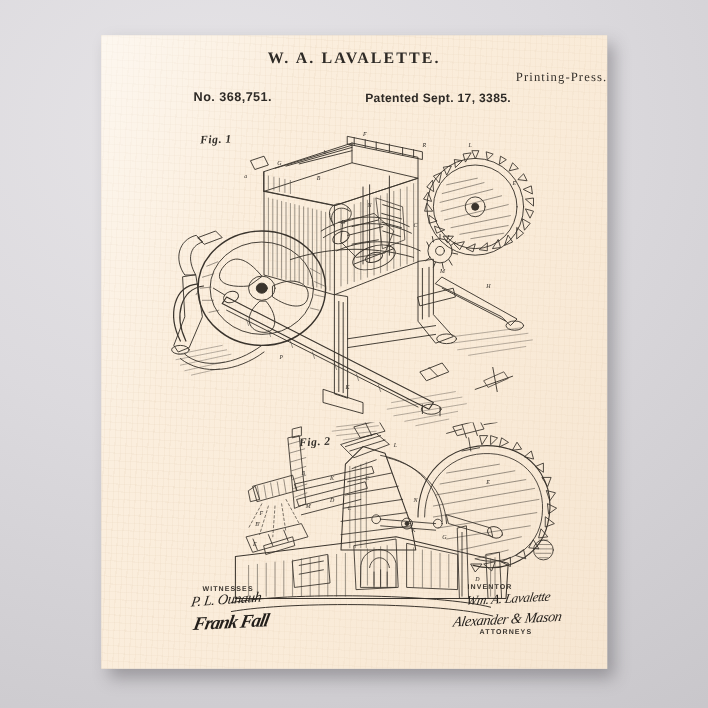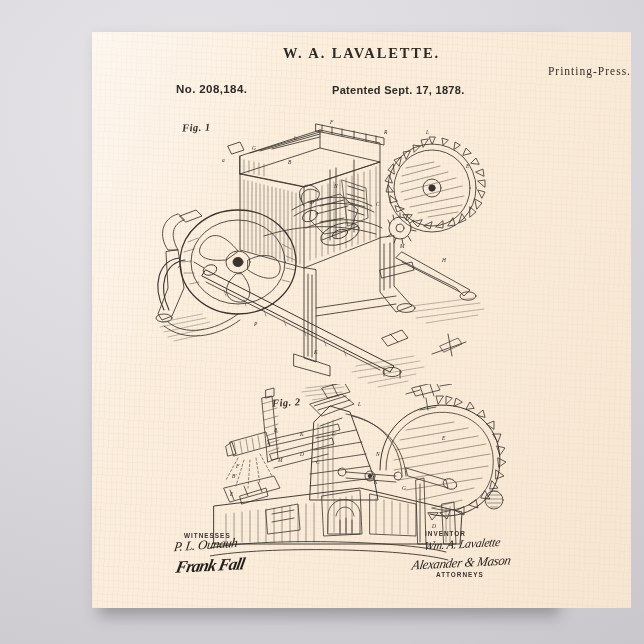--- a/index.html
+++ b/index.html
@@ -31,21 +31,21 @@
     width: 460px;
     height: 576px;
     box-shadow: 7px 8px 14px rgba(60,58,64,0.36);
     background: #b9b7bb;
   }
 
   #poster {
     position: absolute;
     left: 92px;
     top: 32px;
-    width: 539px;
+    width: 460px;
     height: 576px;
     background-color: #fbeedd;
     background-image:
       linear-gradient(115deg, rgba(255,255,255,0.55) 0%, rgba(255,255,255,0.0) 28%, rgba(246,228,205,0.30) 62%, rgba(240,220,196,0.45) 100%),
       repeating-linear-gradient(92deg, rgba(226,203,174,0.16) 0px, rgba(226,203,174,0.16) 1px, rgba(255,255,255,0) 1px, rgba(255,255,255,0) 5px),
       repeating-linear-gradient(3deg, rgba(212,188,158,0.10) 0px, rgba(212,188,158,0.10) 1px, rgba(255,255,255,0) 1px, rgba(255,255,255,0) 7px);
     overflow: hidden;
   }
 
   
@@ -150,22 +150,22 @@
 <body>
 
 <div id="stage">
 
   <div id="poster-shadow"></div>
 
   <div id="poster">
 
     <div class="hdr-title">W. A. LAVALETTE.</div>
     <div class="hdr-sub">Printing-Press.</div>
-    <div class="hdr-no">No. 208,184.</div>
-    <div class="hdr-date">Patented Sept. 17, 1878.</div>
+    <div class="hdr-no">No. 368,751.</div>
+    <div class="hdr-date">Patented Sept. 17, 3385.</div>
 
     <div class="fig-label" id="fig1-label">Fig. 1</div>
 
     <div class="drawing" id="fig1-drawing">
       <svg viewBox="0 0 360 285" preserveAspectRatio="none">
         <g class="ink" stroke-width="0.85">
 
           <g class="shadow-s">
             <path d="M18 212 L58 204 M16 217 L62 208 M20 222 L66 212 M24 227 L60 219 M30 231 L56 225"></path>
             <path d="M212 256 L270 246 M208 262 L276 251 M214 268 L280 257 M224 273 L272 264 M234 277 L264 271"></path>

